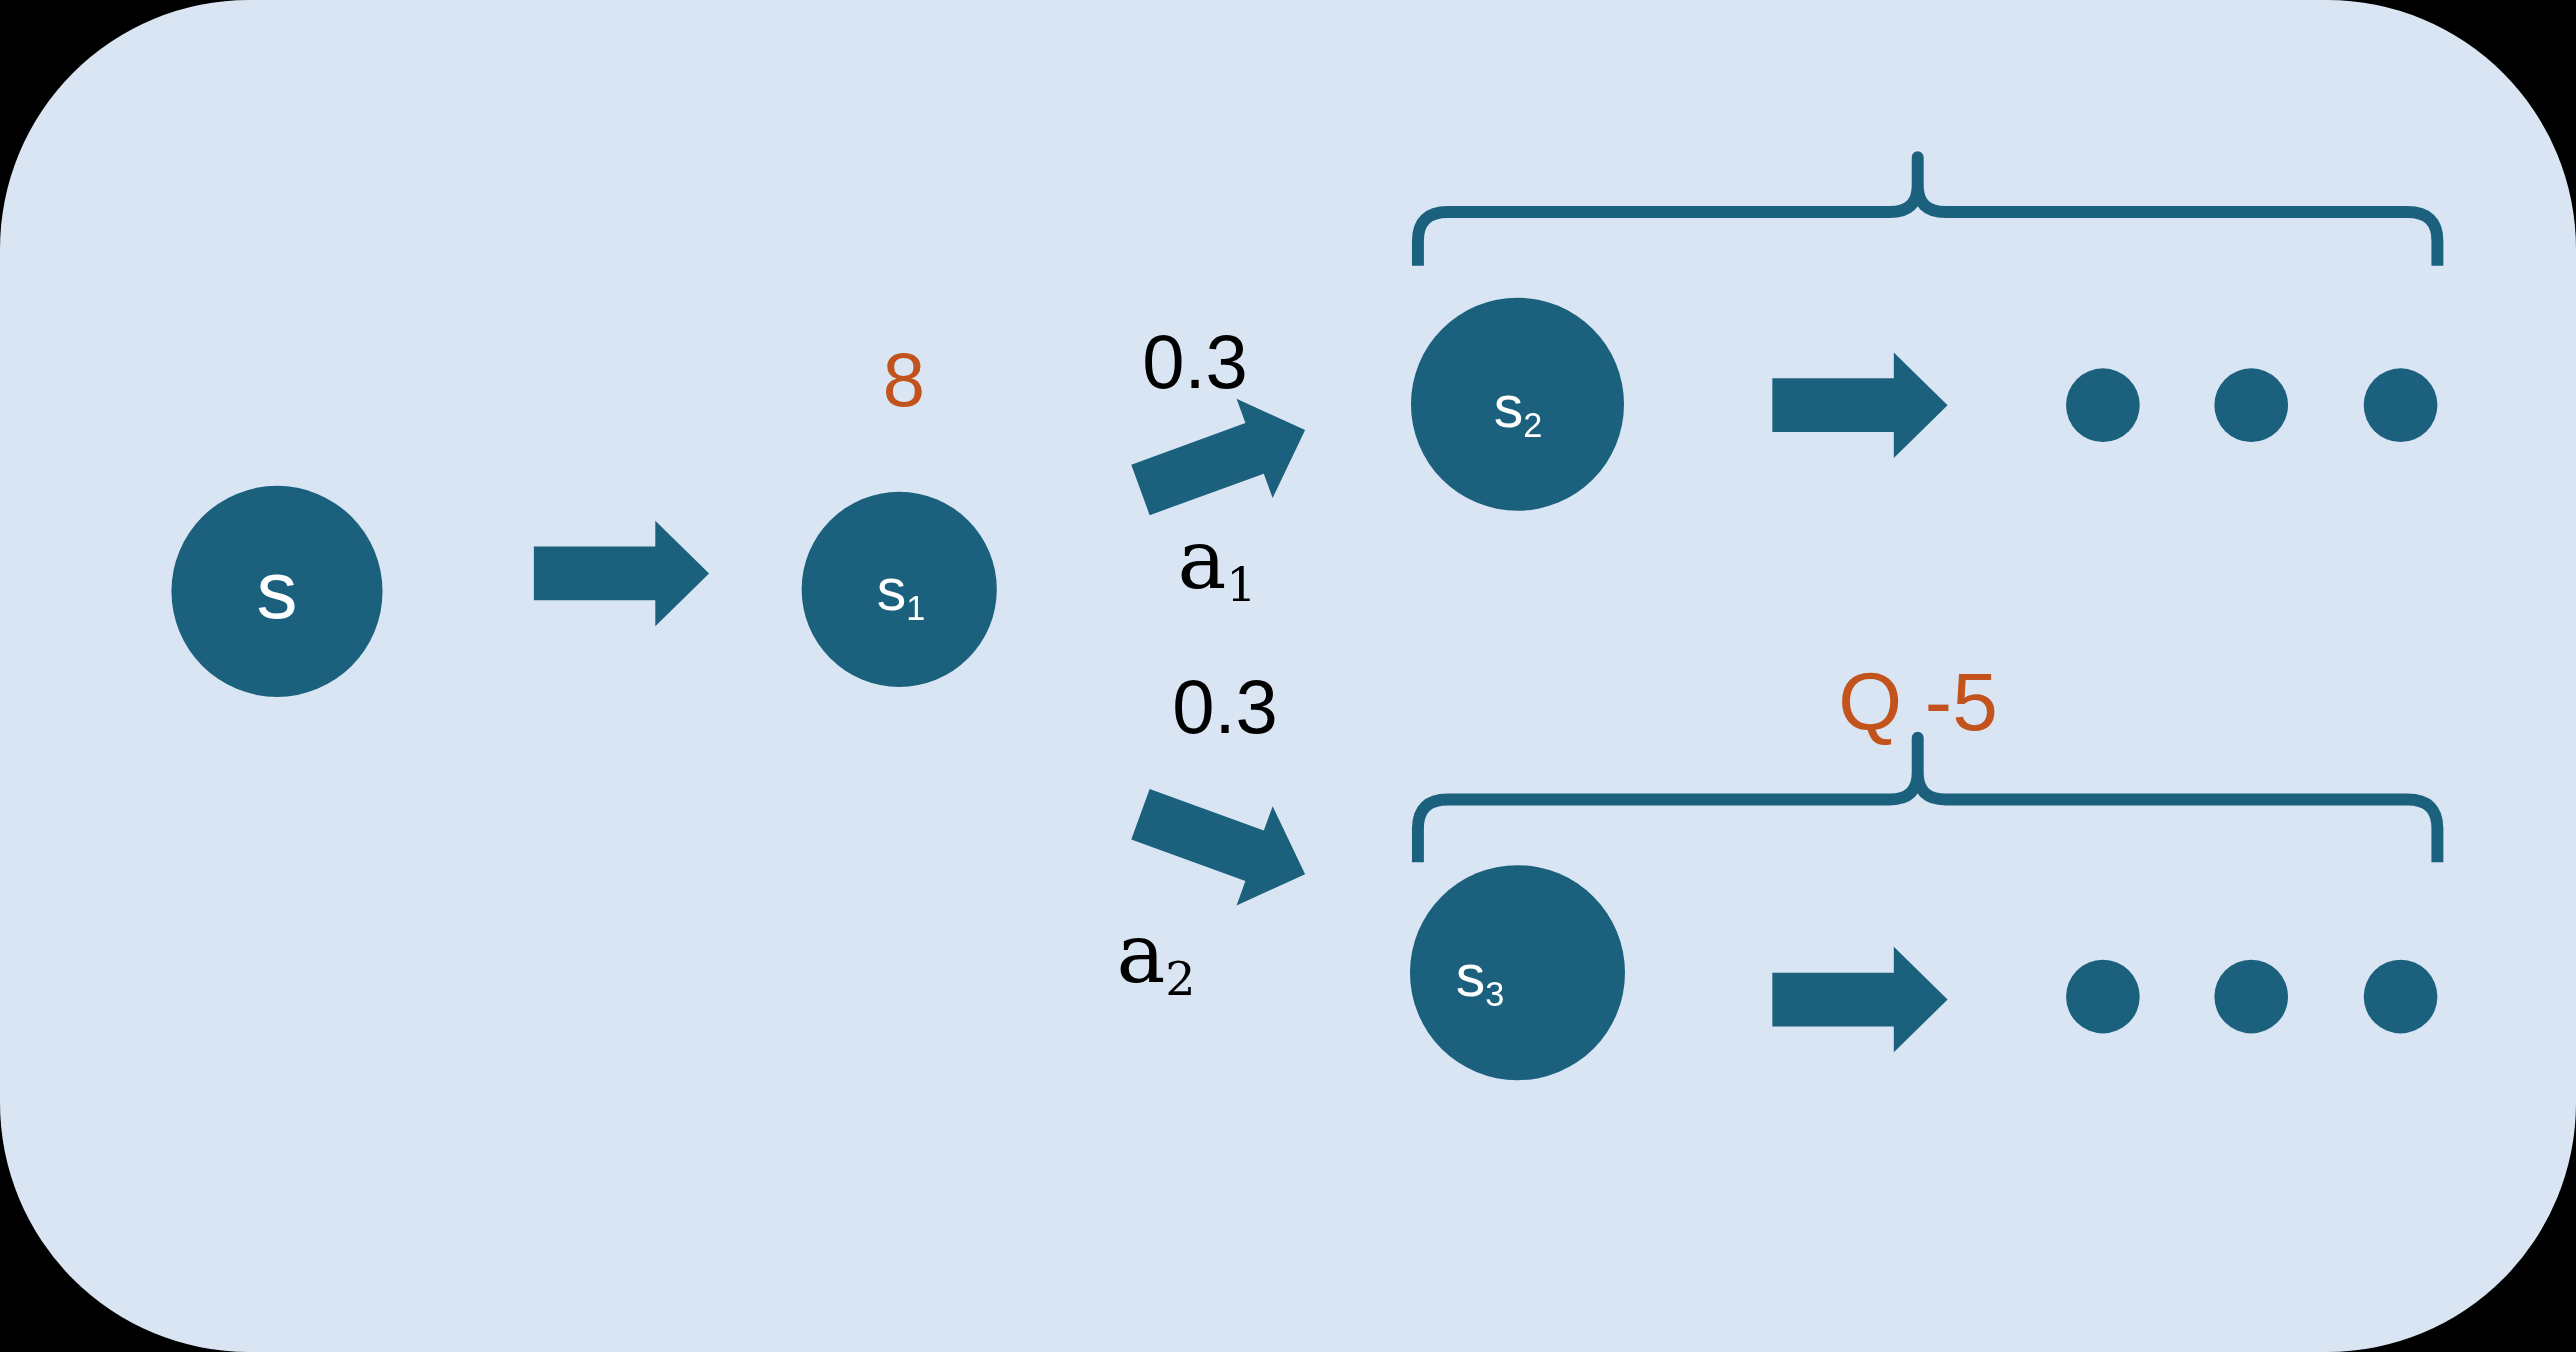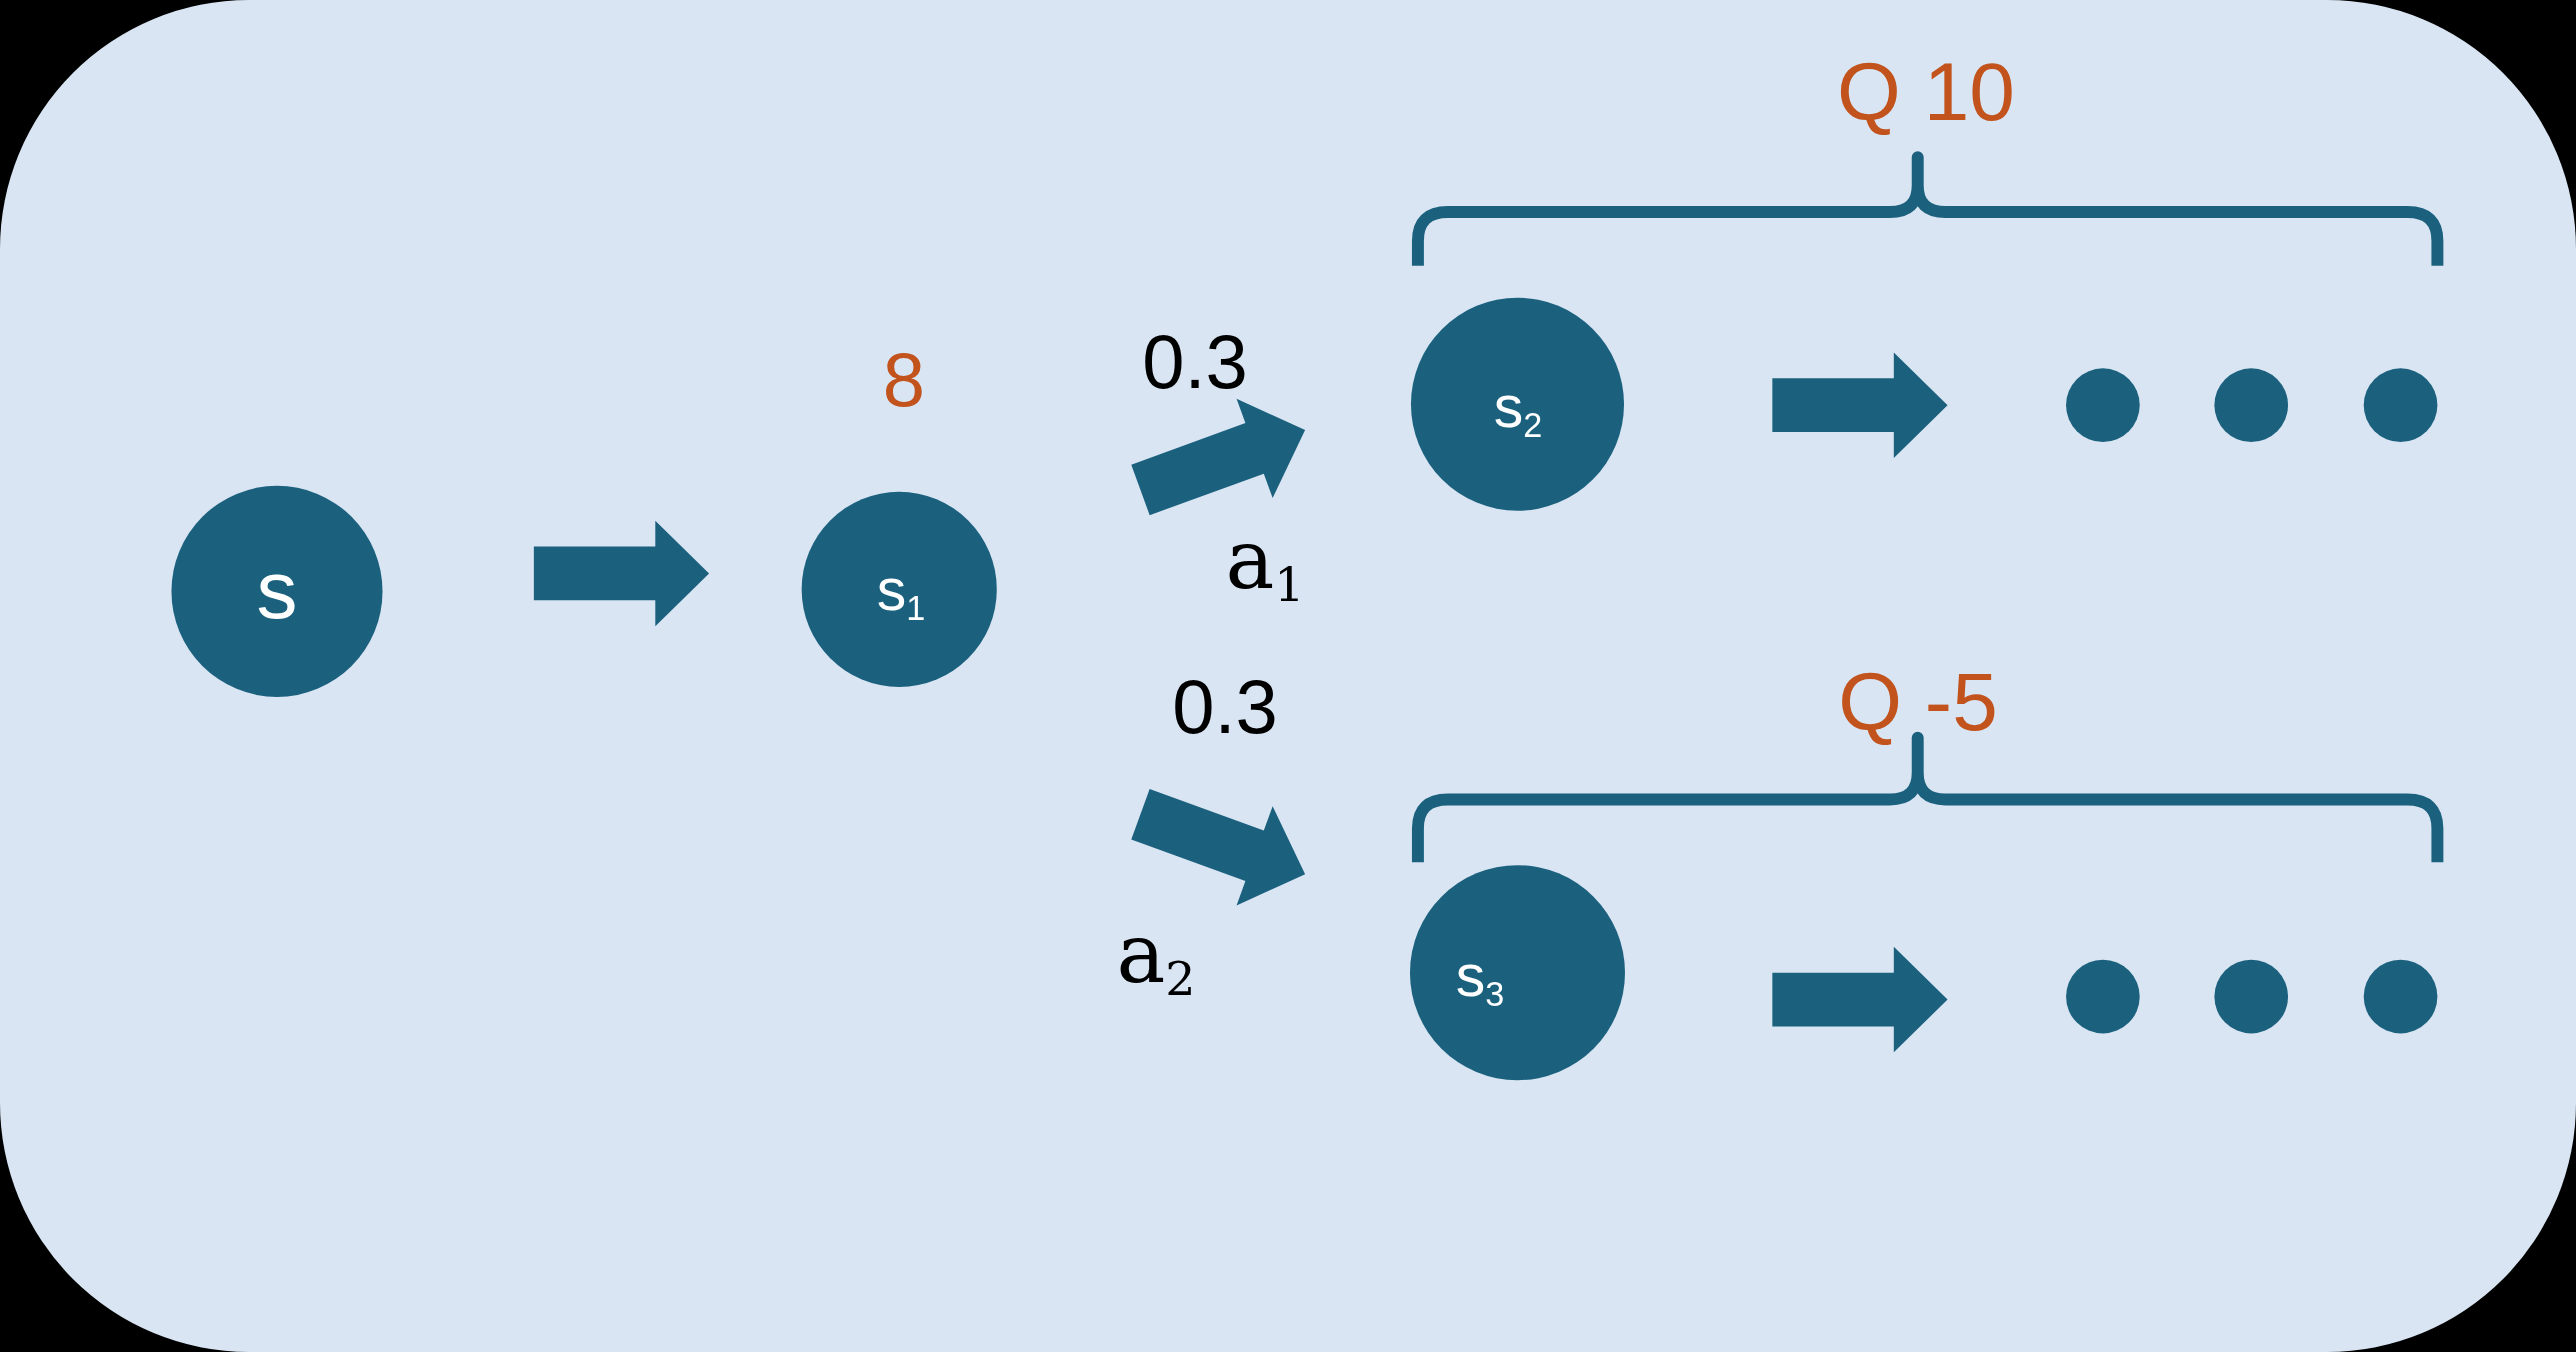--- a/index.html
+++ b/index.html
@@ -115,20 +115,19 @@
   <div class="label state-label sans" style="left:277px; top:594px;"><span>s</span><span class="sub"></span></div>
   <div class="label state-label" style="left:901px; top:593px;"><span>s</span><span class="sub">1</span></div>
   <div class="label state-label" style="left:1518px; top:410px;"><span>s</span><span class="sub">2</span></div>
   <div class="label state-label" style="left:1480px; top:979px;text-align:center;"><span>s</span><span class="sub">3</span></div>
 
   <div class="label reward-label" style="left:904px; top:380px;">8</div>
 
   <div class="label prob-label" style="left:1195px; top:362px;">0.3</div>
   <div class="label prob-label" style="left:1225px; top:707px;">0.3</div>
 
-  <div class="label action-label" style="left:1217px; top:564px;margin-left:48px;"><span>a</span><span class="sub">1</span></div>
+  <div class="label action-label" style="left:1217px; top:564px;"><span>a</span><span class="sub">1</span></div>
   <div class="label action-label" style="left:1156px; top:958px;"><span>a</span><span class="sub">2</span></div>
 
-  <div class="label q-label" style="left:1926px; top:92px;">Q 10</div>
   <div class="label q-label" style="left:1918px; top:665px;margin-top:37px;">Q -5</div>
 
 </div>
 
 
 </body></html>

